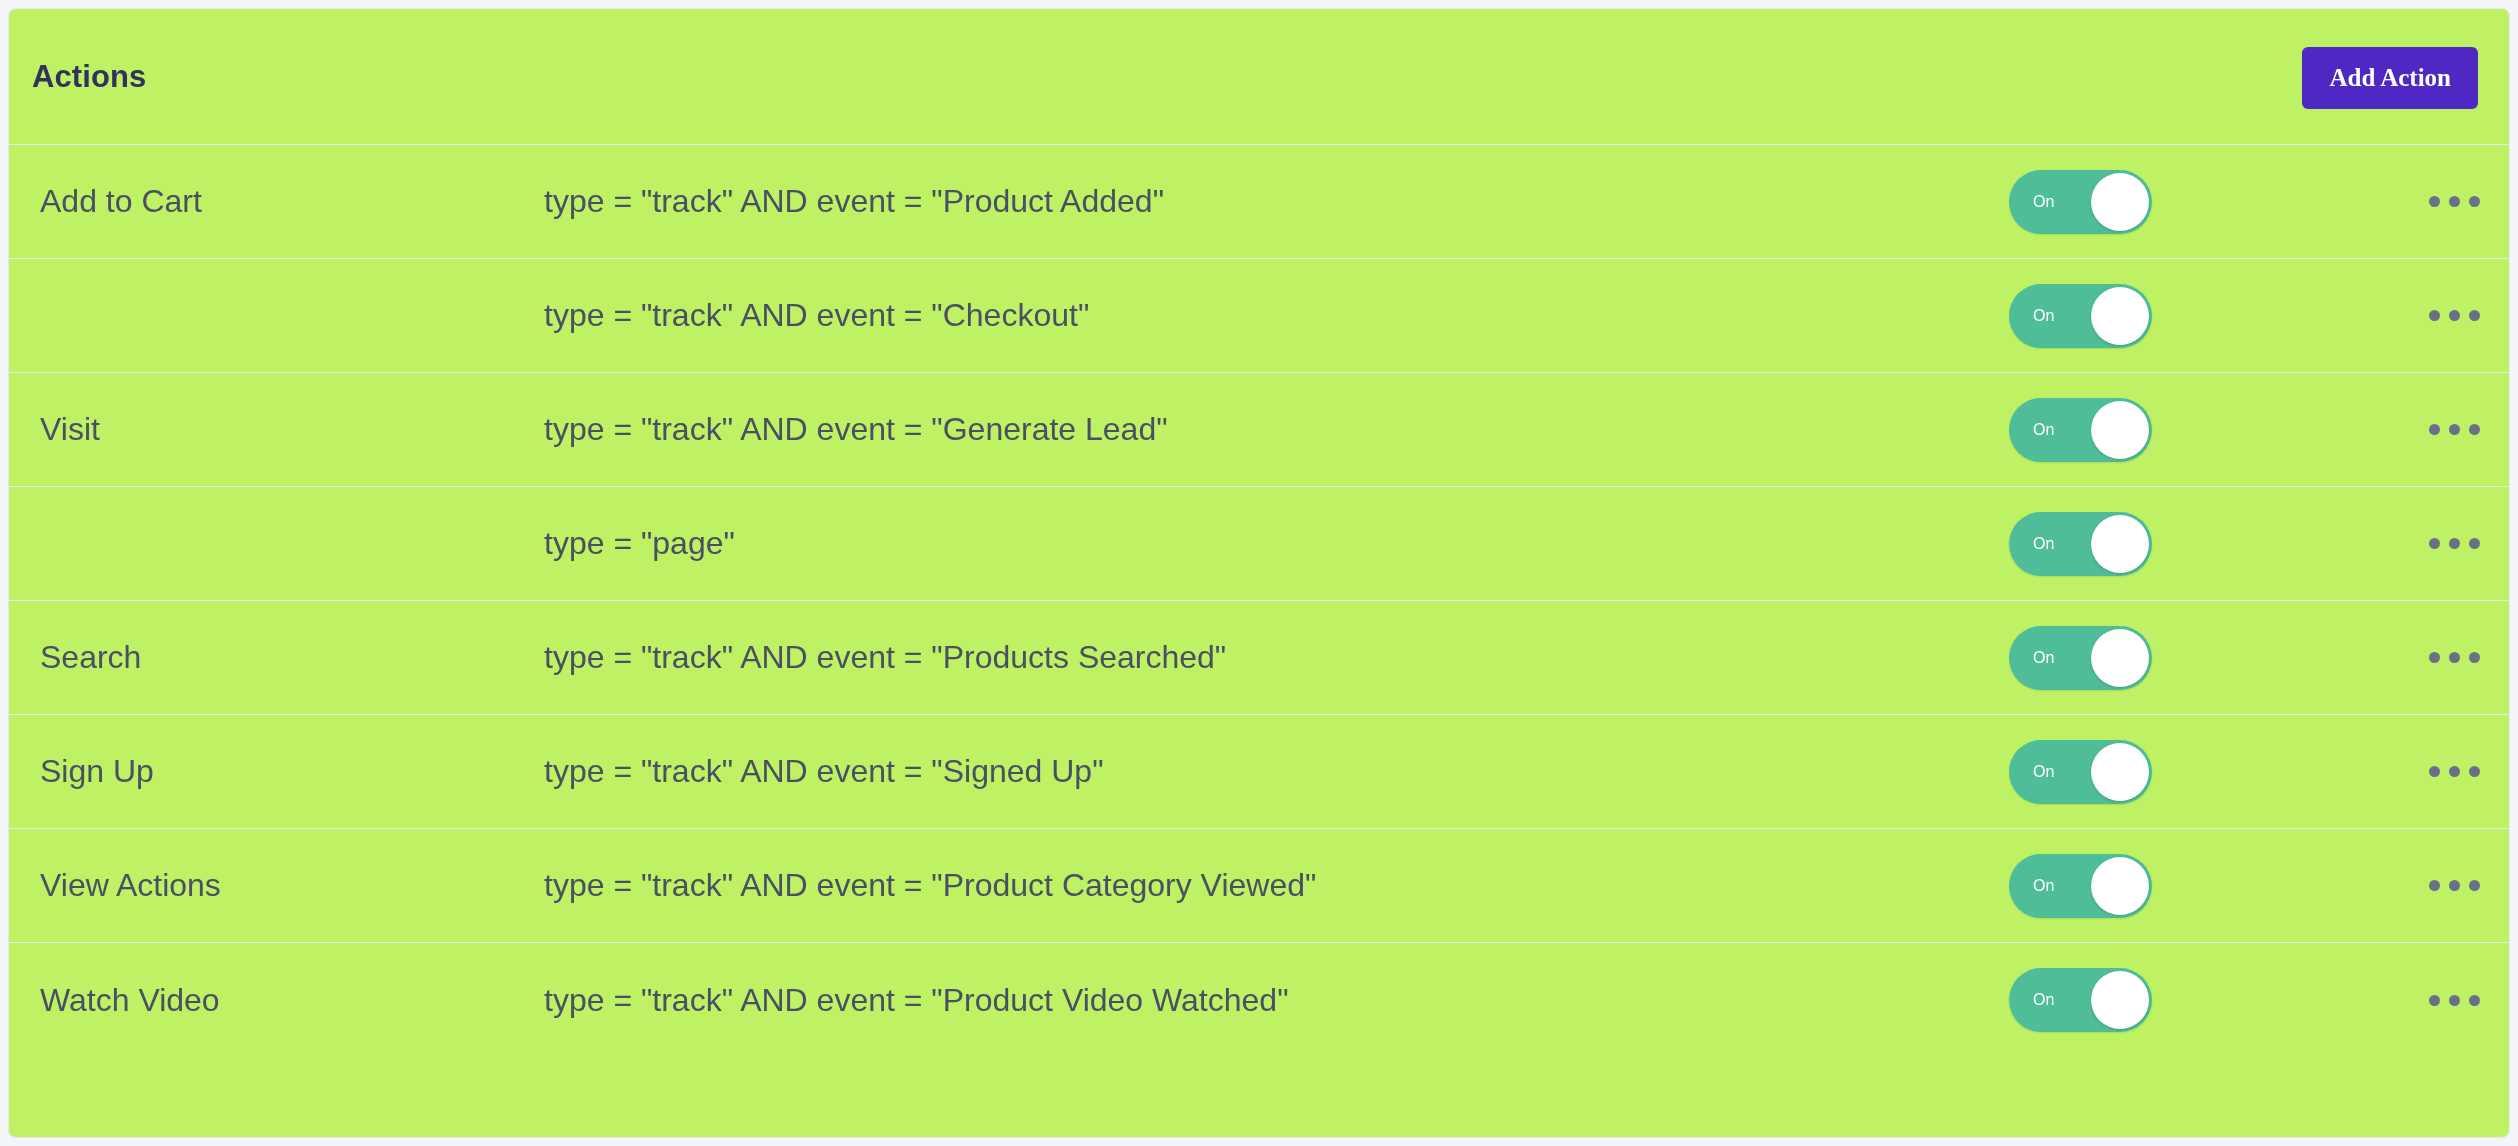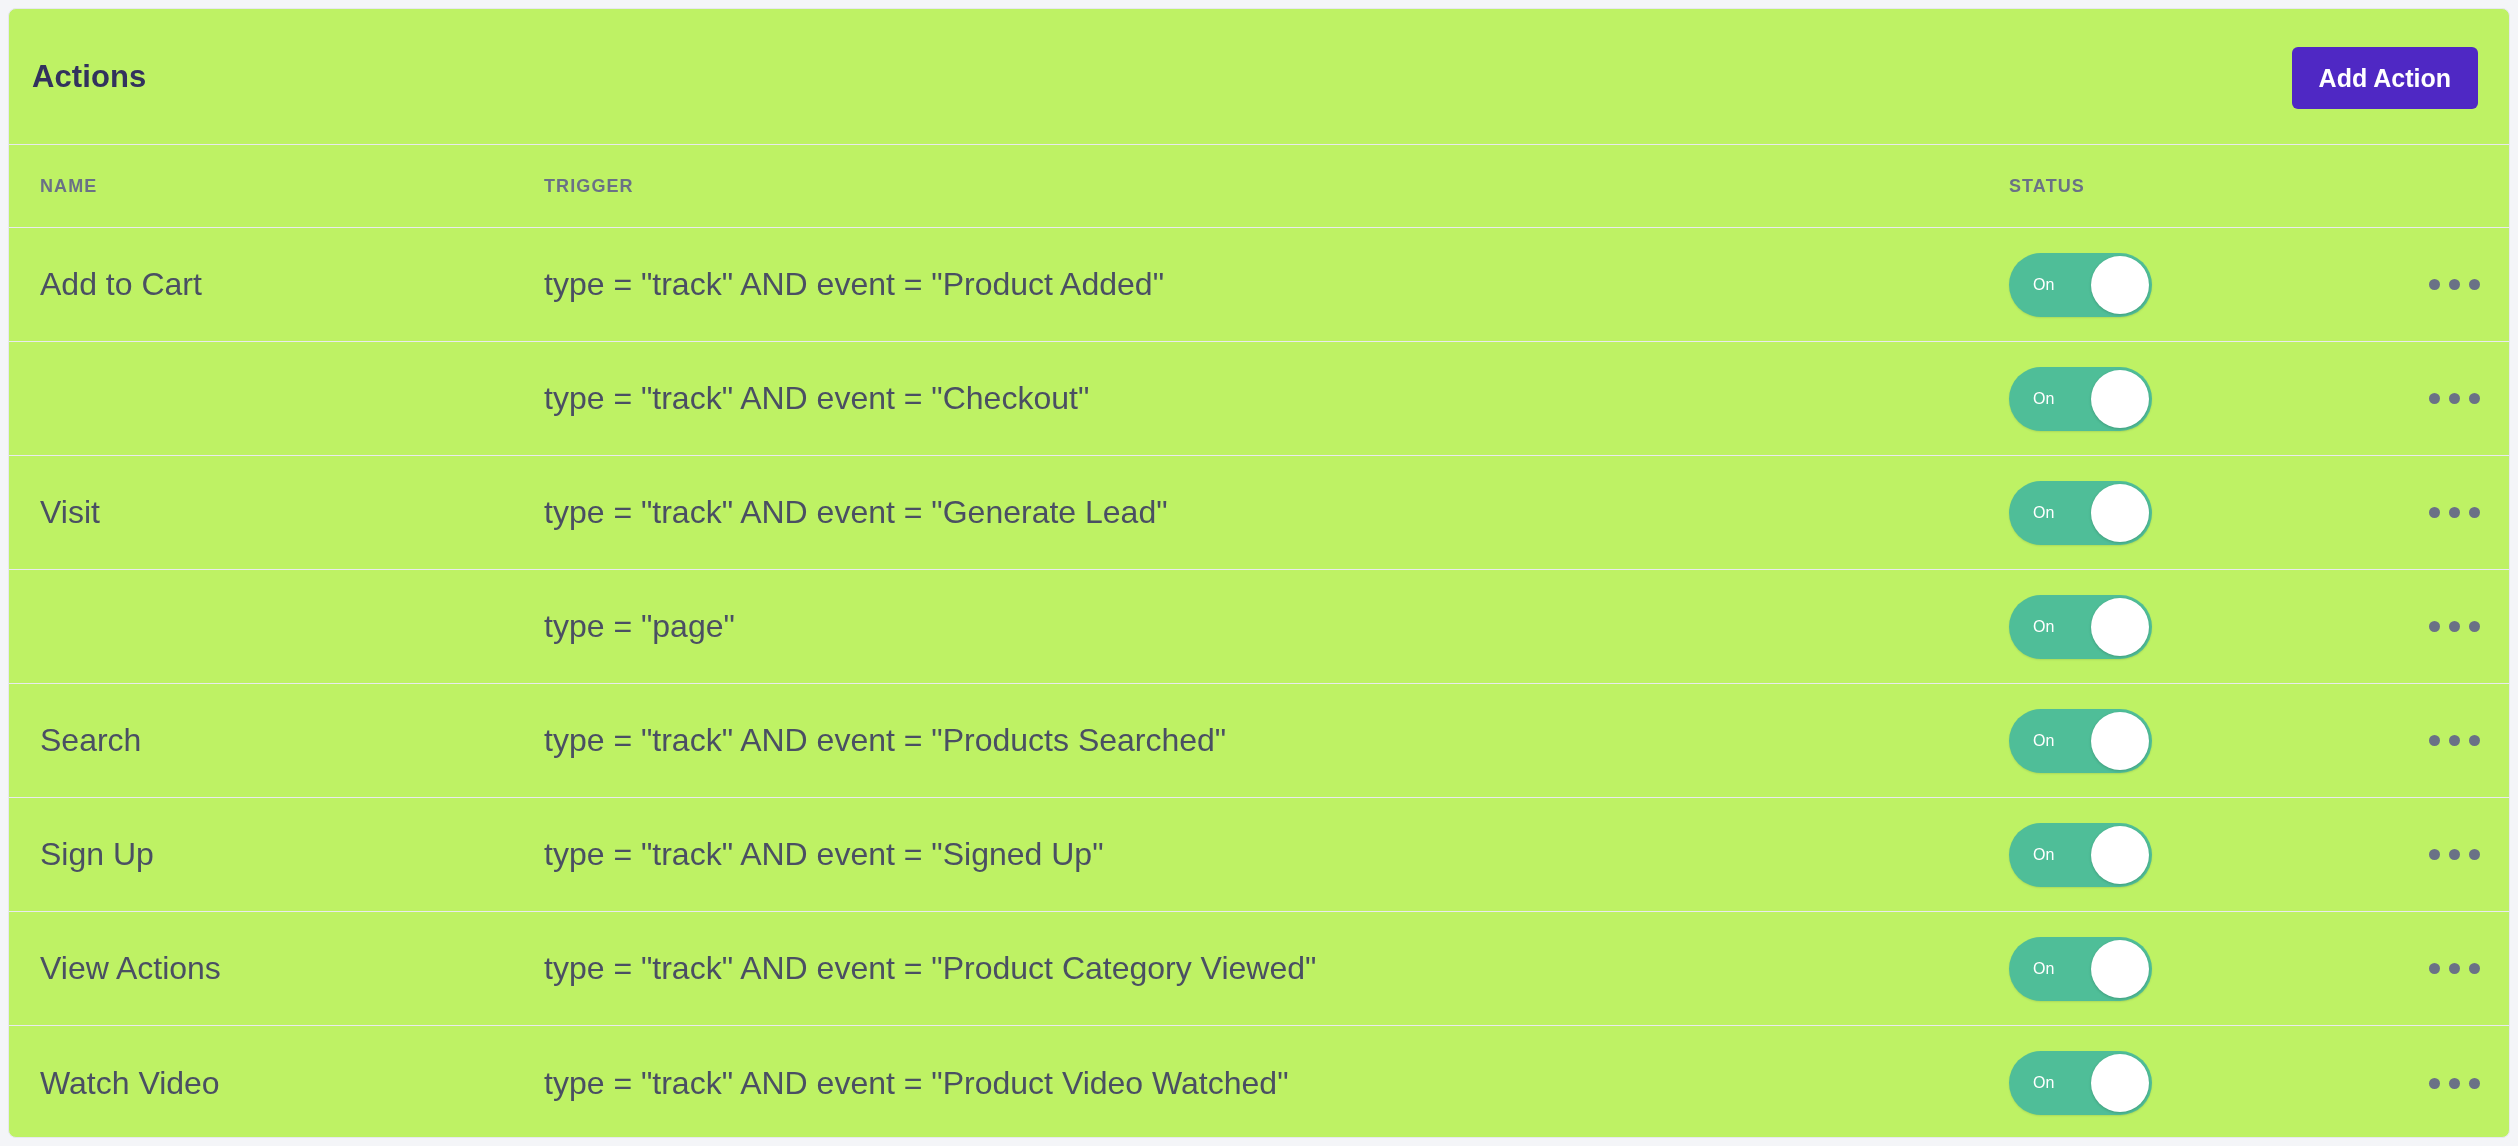--- a/index.html
+++ b/index.html
@@ -55,21 +55,21 @@
     padding: 0 27px;
     background: #4F28C4;
     color: #FFFFFF;
     font-size: 25px;
     font-weight: bold;
     line-height: 62px;
     border: none;
     border-radius: 6px;
     cursor: pointer;
     white-space: nowrap;
-    font-family: Liberation Sans, sans-serif;
+    font-family: Liberation Serif, serif;
   }
 
   
   .table {
     position: relative;
     width: 100%;
   }
   .row {
     position: relative;
     height: 114px;
@@ -171,32 +171,20 @@
 
 <div class="card">
 
   <div class="card-header">
     <div class="card-title">Actions</div>
     <button class="add-action-button">Add Action</button>
   </div>
 
   <div class="table">
 
-    <div class="row head-row">
-      <div class="cell col-name">
-        <span class="th">NAME</span>
-      </div>
-      <div class="cell col-trigger">
-        <span class="th">TRIGGER</span>
-      </div>
-      <div class="cell col-status">
-        <span class="th">STATUS</span>
-      </div>
-      <div class="cell col-menu"></div>
-    </div>
 
     <div id="rows-container">
         <div class="row">
           <div class="cell col-name">
             <span class="td">Add to Cart</span>
           </div>
           <div class="cell col-trigger">
             <span class="td">type = "track" AND event = "Product Added"</span>
           </div>
           <div class="cell col-status">

